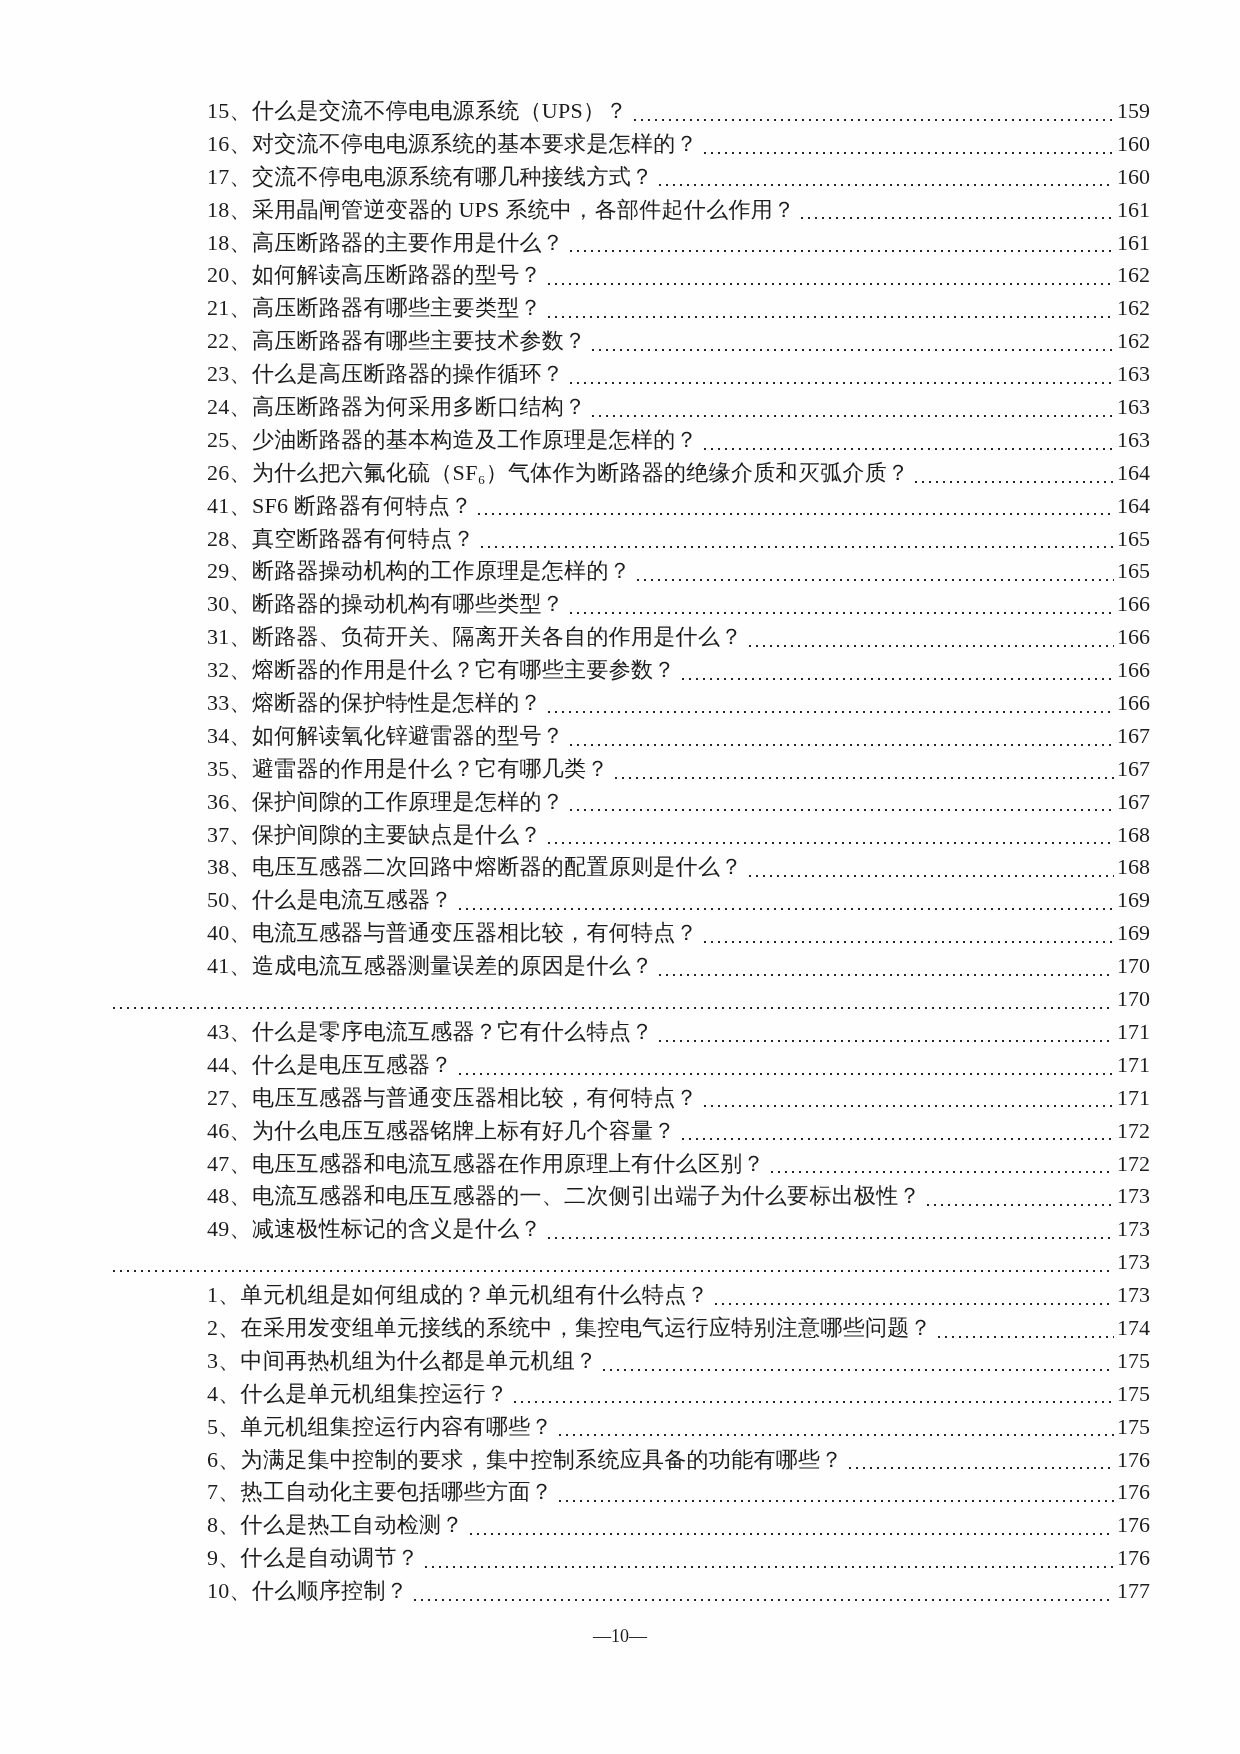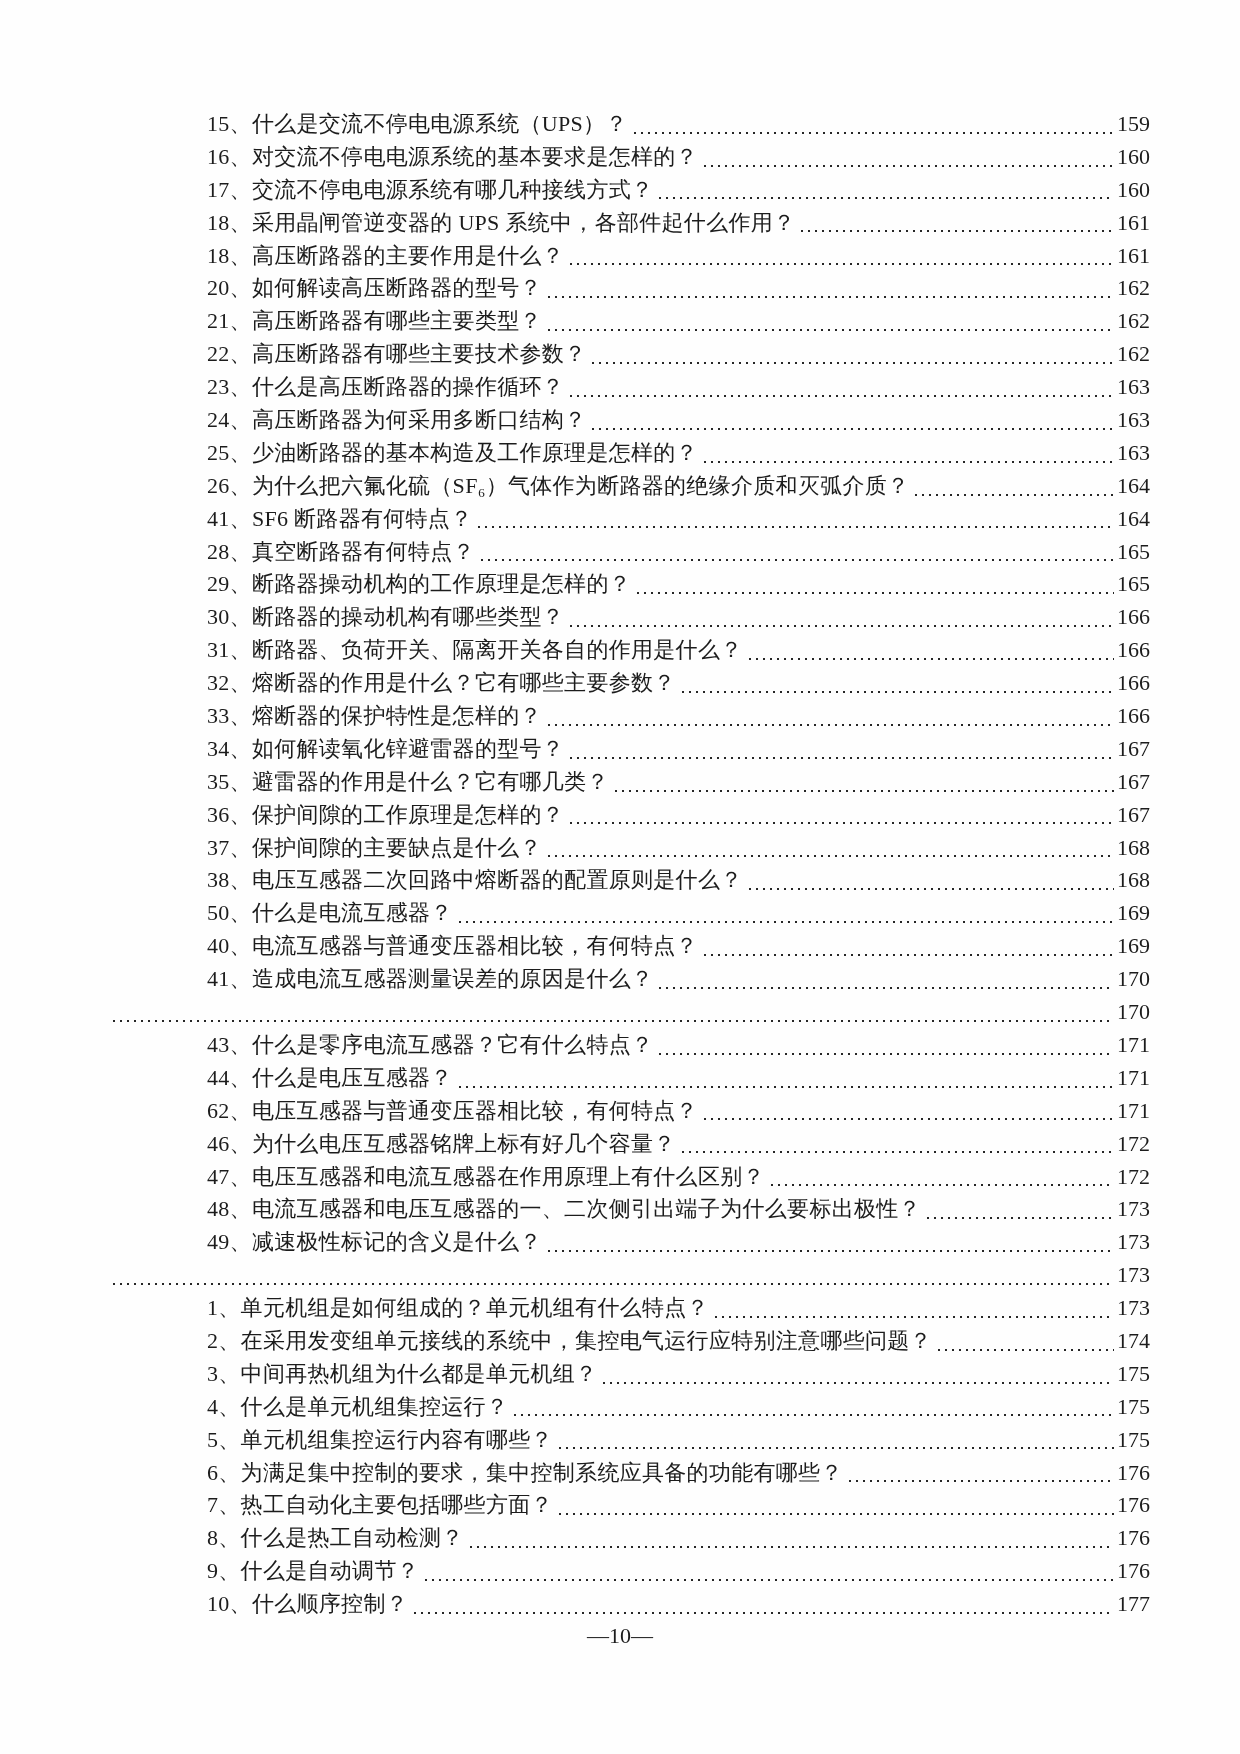--- a/index.html
+++ b/index.html
@@ -16,21 +16,21 @@
     color: #1c1c1c;
   }
   .page {
     position: absolute;
     inset: 0;
     background: #fefefe;
   }
   .toc {
     position: absolute;
     left: 107px;
-    top: 108px;
+    top: 95px;
     width: 1043px;
   }
   .row {
     display: flex;
     align-items: stretch;
     height: 32.9px;
     line-height: 32.9px;
     font-size: 22px;
     white-space: nowrap;
   }
@@ -53,21 +53,21 @@
   .row .pg {
     flex: 0 0 auto;
     text-align: right;
   }
   .footer {
     position: absolute;
     left: 0;
     top: 1620px;
     width: 100%;
     text-align: center;
-    font-size: 22px;
+    font-size: 18px;
     line-height: 32px;
   }
 </style>
 </head>
 <body>
 
 <div class="page">
   <div class="toc">
       <div class="row item">
         <span class="t">15、什么是交流不停电电源系统（UPS）？</span>
@@ -212,21 +212,21 @@
         <span class="t">43、什么是零序电流互感器？它有什么特点？</span>
         <span class="dots"></span>
         <span class="pg">171</span>
       </div>
       <div class="row item">
         <span class="t">44、什么是电压互感器？</span>
         <span class="dots"></span>
         <span class="pg">171</span>
       </div>
       <div class="row item">
-        <span class="t">62、电压互感器与普通变压器相比较，有何特点？</span>
+        <span class="t">27、电压互感器与普通变压器相比较，有何特点？</span>
         <span class="dots"></span>
         <span class="pg">171</span>
       </div>
       <div class="row item">
         <span class="t">46、为什么电压互感器铭牌上标有好几个容量？</span>
         <span class="dots"></span>
         <span class="pg">172</span>
       </div>
       <div class="row item">
         <span class="t">47、电压互感器和电流互感器在作用原理上有什么区别？</span>

